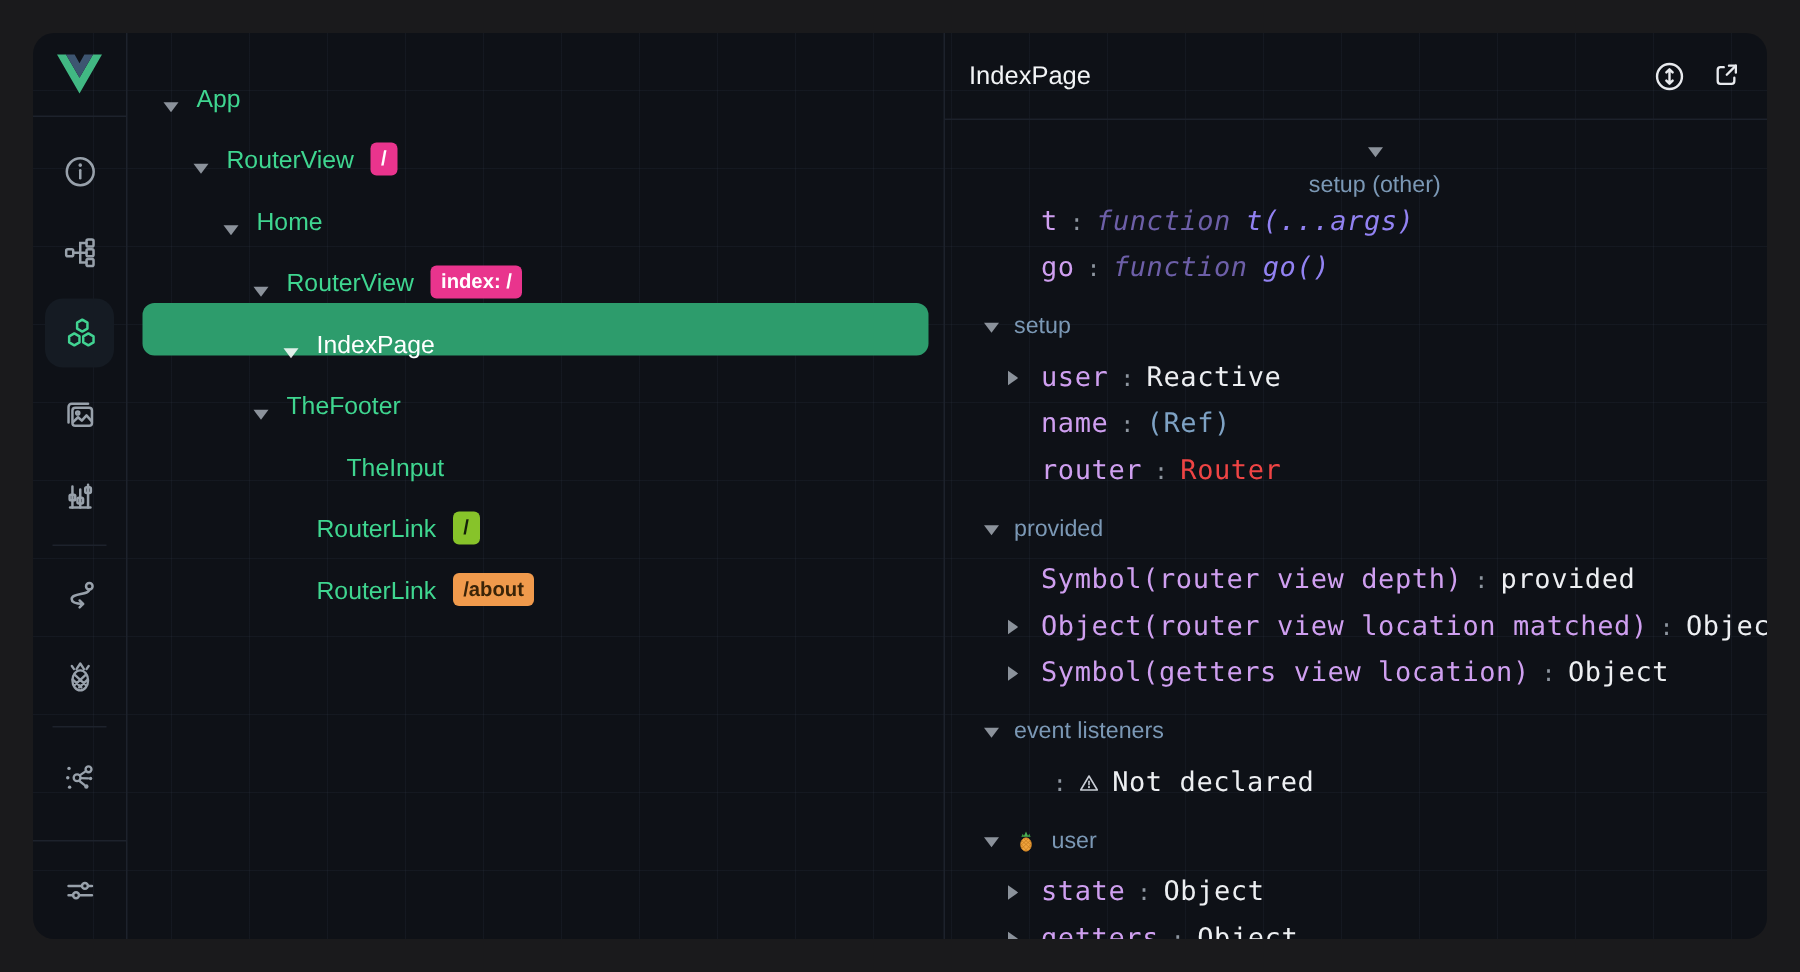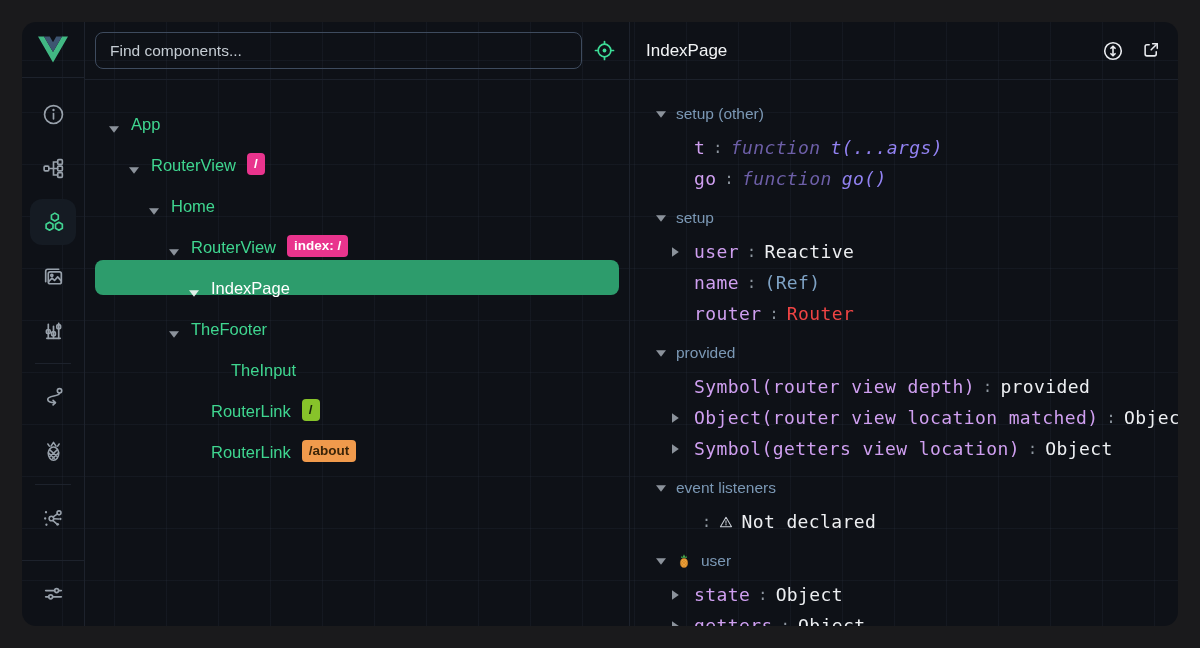--- a/index.html
+++ b/index.html
@@ -50,21 +50,21 @@
 
   
   .inspector { flex:1; display:flex; flex-direction:column; min-width:0; }
   .insp-header { height:58px; flex:0 0 58px; border-bottom:1px solid #1c212b; display:flex; align-items:center; padding:0 16px; }
   .insp-title { color:#f2f4f6; font-size:17px; }
   .insp-actions { margin-left:auto; display:flex; gap:15px; }
   .insp-actions button { background:none; border:none; color:#e8eaee; cursor:pointer; display:flex; }
 
   .insp-body { padding-top:16px; height:546px; overflow:hidden; }
   .section-header { height:36px; margin-top:6px; display:flex; align-items:center; padding-left:25px; gap:9px; color:#7b98b5; font-size:15.5px; cursor:pointer; }
-  .section-header:first-child { margin-top:0; }
+  .section-header:first-child { margin-top:0;flex-direction:column; }
   .section-header .tri { color:#8b929b; display:flex; }
   .section-header .s-icon { display:flex; }
 
   .entry { height:31px; display:flex; align-items:center; padding-left:40px; white-space:nowrap; overflow:hidden;
            font-family:"DejaVu Sans Mono",monospace; font-size:18px; letter-spacing:.4px; }
   .entry .arrow { width:24px; flex:0 0 24px; display:flex; align-items:center; color:#8b929b; }
   .p-key   { color:#cf9ff0; }
   .p-colon { color:#8e96a0; margin:0 8px; font-size:15px; }
   .v-plain { color:#edeff2; }
   .v-kw    { color:#6d5fa8; font-style:italic; margin-right:10px; }
@@ -190,30 +190,20 @@
           <path d="M4.5 9.2 H13 M17 9.2 H19.5 M4.5 15.2 H7.4 M11.3 15.2 H19.5"></path>
           <circle cx="15" cy="9.2" r="1.9"></circle>
           <circle cx="9.3" cy="15.2" r="1.9"></circle>
         </svg>
           </span>
         </button>
     </div>
   </div>
 
   <div class="main">
-    <div class="search-row">
-      <input class="search-input" type="text" placeholder="Find components..." style="">
-      <button class="locate-btn">
-        <svg width="23" height="23" viewBox="0 0 24 24" fill="none" stroke="currentColor" stroke-width="1.8" stroke-linecap="round">
-          <circle cx="12" cy="12" r="6.6"></circle>
-          <circle cx="12" cy="12" r="2" fill="currentColor" stroke="none"></circle>
-          <path d="M12 2.6v2.8 M12 18.6v2.8 M2.6 12h2.8 M18.6 12h2.8"></path>
-        </svg>
-      </button>
-    </div>
     <div class="tree" id="tree">
         <div class="tree-row" style="padding-left: 12px;">
           <span class="marker">
             <svg width="12" height="10" viewBox="0 0 12 10">
               <path d="M1 2.2 H11 L6 8.8 Z" fill="currentColor"></path>
             </svg>
           </span>
           <span class="label">App</span>
         </div>
         <div class="tree-row" style="padding-left: 32px;">

